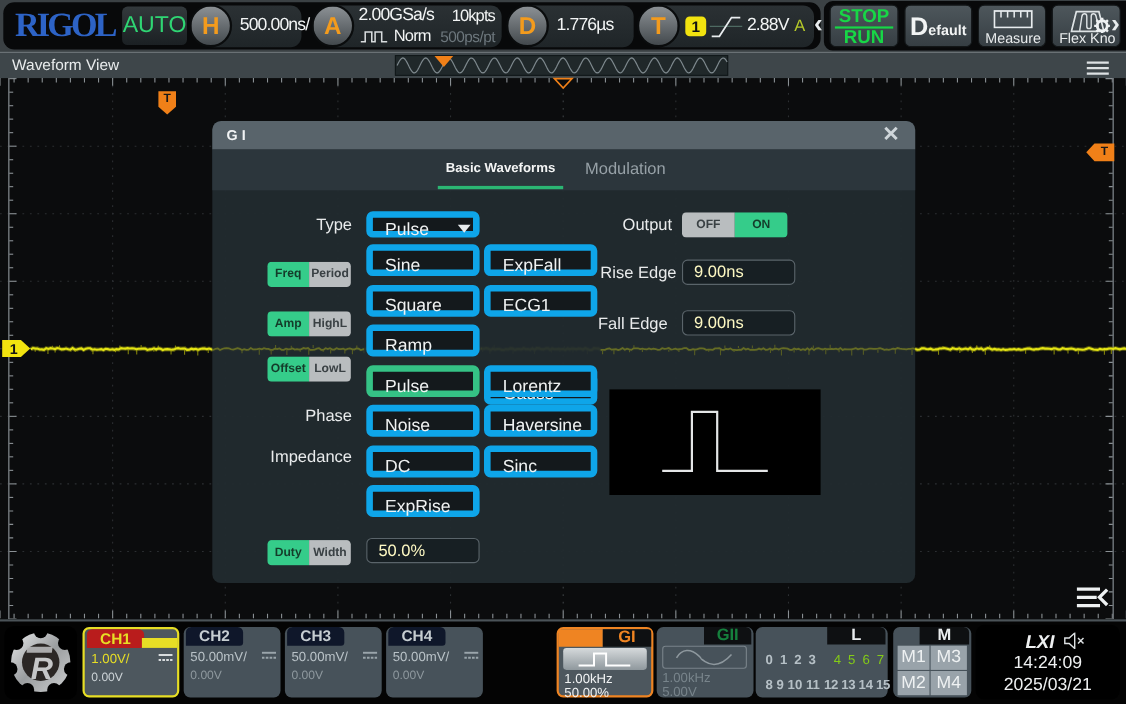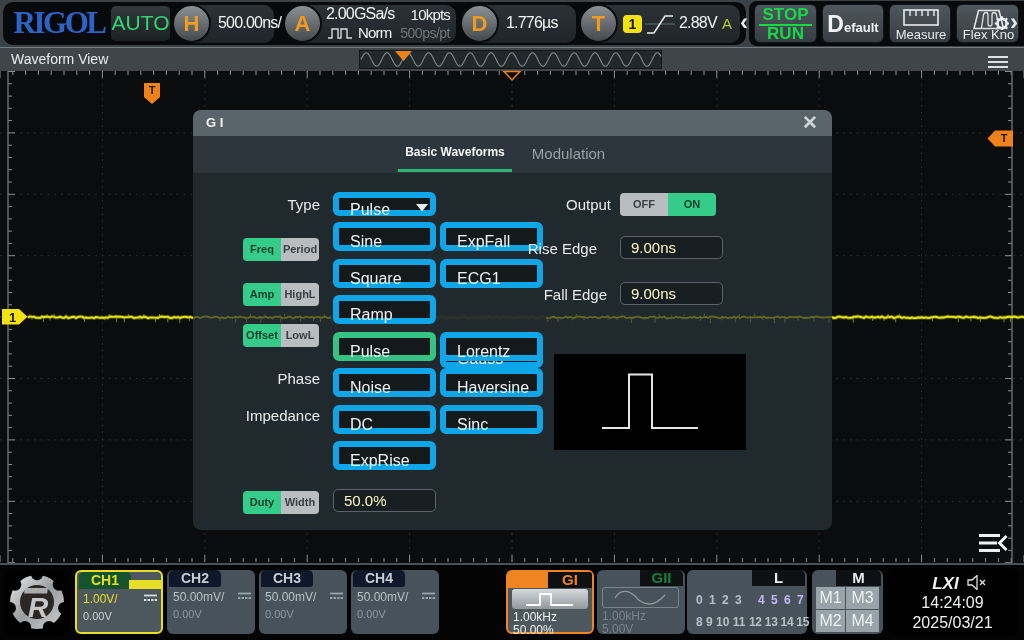--- a/index.html
+++ b/index.html
@@ -476,21 +476,21 @@
     <div class="abs dbtn" style="top:258px;">Noise</div>
     <div class="abs dbtn" style="top:294.5px;">DC</div>
     <div class="abs dbtn" style="top:331px;">ExpRise</div>
     <div class="abs dbtn dbtn2" style="top:112px;">ExpFall</div>
     <div class="abs dbtn dbtn2" style="top:148.5px;">ECG1</div>
     <div class="abs dbtn dbtn2" style="top:197px;margin-top:32px;">Gauss</div>
     <div class="abs dbtn dbtn2" style="top:221.5px;">Lorentz</div>
     <div class="abs dbtn dbtn2" style="top:258px;">Haversine</div>
     <div class="abs dbtn dbtn2" style="top:294.5px;">Sinc</div>
 
-    <div class="abs dlbl" style="left:324px; top:130px; width:80px;">Rise Edge</div>
+    <div class="abs dlbl" style="left:342px; top:130px; width:80px;">Rise Edge</div>
     <div class="abs dinp" style="left:427px; top:126px;">9.00ns</div>
     <div class="abs dlbl" style="left:334px; top:176px; width:80px;">Fall Edge</div>
     <div class="abs dinp" style="left:427px; top:172px;">9.00ns</div>
 
     <div class="abs" style="left:361px; top:244px; width:192px; height:96px; background:#000;">
       <svg width="192" height="96" viewBox="0 0 192 96">
         <path d="M48,74 H75 V20.5 H98 V74 H144" fill="none" stroke="#e4e6e7" stroke-width="2"></path>
       </svg>
     </div>
 
@@ -531,21 +531,21 @@
         <circle cx="16.9" cy="54.2" r="6.2"></circle>
         <circle cx="1.7" cy="35.2" r="6.2"></circle>
       <circle cx="7.1" cy="11.6" r="6.2"></circle>
     </g>
     <circle cx="29" cy="29" r="17" fill="#2b2725"></circle>
     <rect x="19" y="15" width="23" height="5.5" fill="#b9babb" transform="skewX(-8)" opacity="0.9"></rect>
     <text x="30" y="44" font-family="Liberation Serif, serif" font-size="28" font-style="italic" font-weight="bold" fill="#c6c7c8" text-anchor="middle">R</text>
   </svg>
 
   <div class="abs card" style="left:75px; border:2px solid #e7de25; background:#4d575e;">
-    <div class="abs chtab" style="color:#e7de25; background:#14532d;">CH1</div>
+    <div class="abs chtab" style="color:#e7de25; background:#b91c1c;">CH1</div>
     <div class="abs" style="left:52px; top:8px; width:32px; height:9px; background:#e7de25;"></div>
     <div class="abs l1" style="color:#e7de25;">1.00V/</div>
     <div class="abs l2" style="color:#ccd3d7;">0.00V</div>
     <svg class="abs" style="right:4px; top:22px;" width="13" height="8" viewBox="0 0 13 8">
       <line x1="0" y1="1.5" x2="13" y2="1.5" stroke="#d8dcde" stroke-width="1.8"></line>
       <path d="M0,6 h2.4 M3.6,6 h2.4 M7.1,6 h2.4 M10.6,6 h2.4" stroke="#d8dcde" stroke-width="1.8"></path>
     </svg>
   </div>
 
   <div class="abs card" style="left:167px;">
@@ -595,21 +595,21 @@
           <path d="M12,10 C17,1.5 25,1.5 32,8 C37,12.5 31,9 38,13.5 C45,18 53,17 62,7" fill="none" stroke="#8e989e" stroke-width="1.4"></path>
         </svg>
     </div>
     <div class="abs" style="left:5px; top:40px; font-size:12px; line-height:13px; color:#78848b;">1.00kHz</div>
     <div class="abs" style="left:5px; top:53px; font-size:12px; line-height:13px; color:#78848b;">5.00V</div>
   </div>
 
   <div class="abs card" style="left:687px; width:120px;">
     <div class="abs" style="left:65px; top:0px; width:53px; height:16px; background:#0e1012; color:#e8ecee; font-size:15px; font-weight:bold; text-align:center; line-height:15px; border-radius:0 5px 0 0;">L</div>
     <div class="abs" style="left:9px; top:23px; font-size:12px; font-weight:bold; color:#b6c0c6; word-spacing:3px; white-space:nowrap;">0 1 2 3</div>
-    <div class="abs" style="left:71px; top:23px; font-size:12px; font-weight:bold; color:#c4b5fd; word-spacing:3px; white-space:nowrap;">4 5 6 7</div>
+    <div class="abs" style="left:71px; top:23px; font-size:12px; font-weight:normal; color:#84cc16; word-spacing:3px; white-space:nowrap;">4 5 6 7</div>
     <div class="abs" style="left:9px; top:45px; font-size:12px; font-weight:bold; color:#b6c0c6; white-space:nowrap;">8 9 10 11</div>
     <div class="abs" style="left:62px; top:45px; font-size:12px; font-weight:bold; color:#b6c0c6; letter-spacing:-0.3px; white-space:nowrap;">12 13 14 15</div>
   </div>
 
   <div class="abs card" style="left:812px; width:71px;">
     <div class="abs" style="left:24px; top:0px; width:45px; height:16px; background:#0e1012; color:#e8ecee; font-size:15px; font-weight:bold; text-align:center; line-height:15px; border-radius:0 5px 0 0;">M</div>
     <div class="abs" style="left:4px; top:17px; width:29px; height:22px; background:#99a3aa; color:#eef1f2; font-size:16px; text-align:center; line-height:22px;">M1</div>
     <div class="abs" style="left:34px; top:17px; width:33px; height:22px; background:#99a3aa; color:#eef1f2; font-size:16px; text-align:center; line-height:22px;">M3</div>
     <div class="abs" style="left:4px; top:40px; width:29px; height:22px; background:#99a3aa; color:#eef1f2; font-size:16px; text-align:center; line-height:22px;">M2</div>
     <div class="abs" style="left:34px; top:40px; width:33px; height:22px; background:#99a3aa; color:#eef1f2; font-size:16px; text-align:center; line-height:22px;">M4</div>

